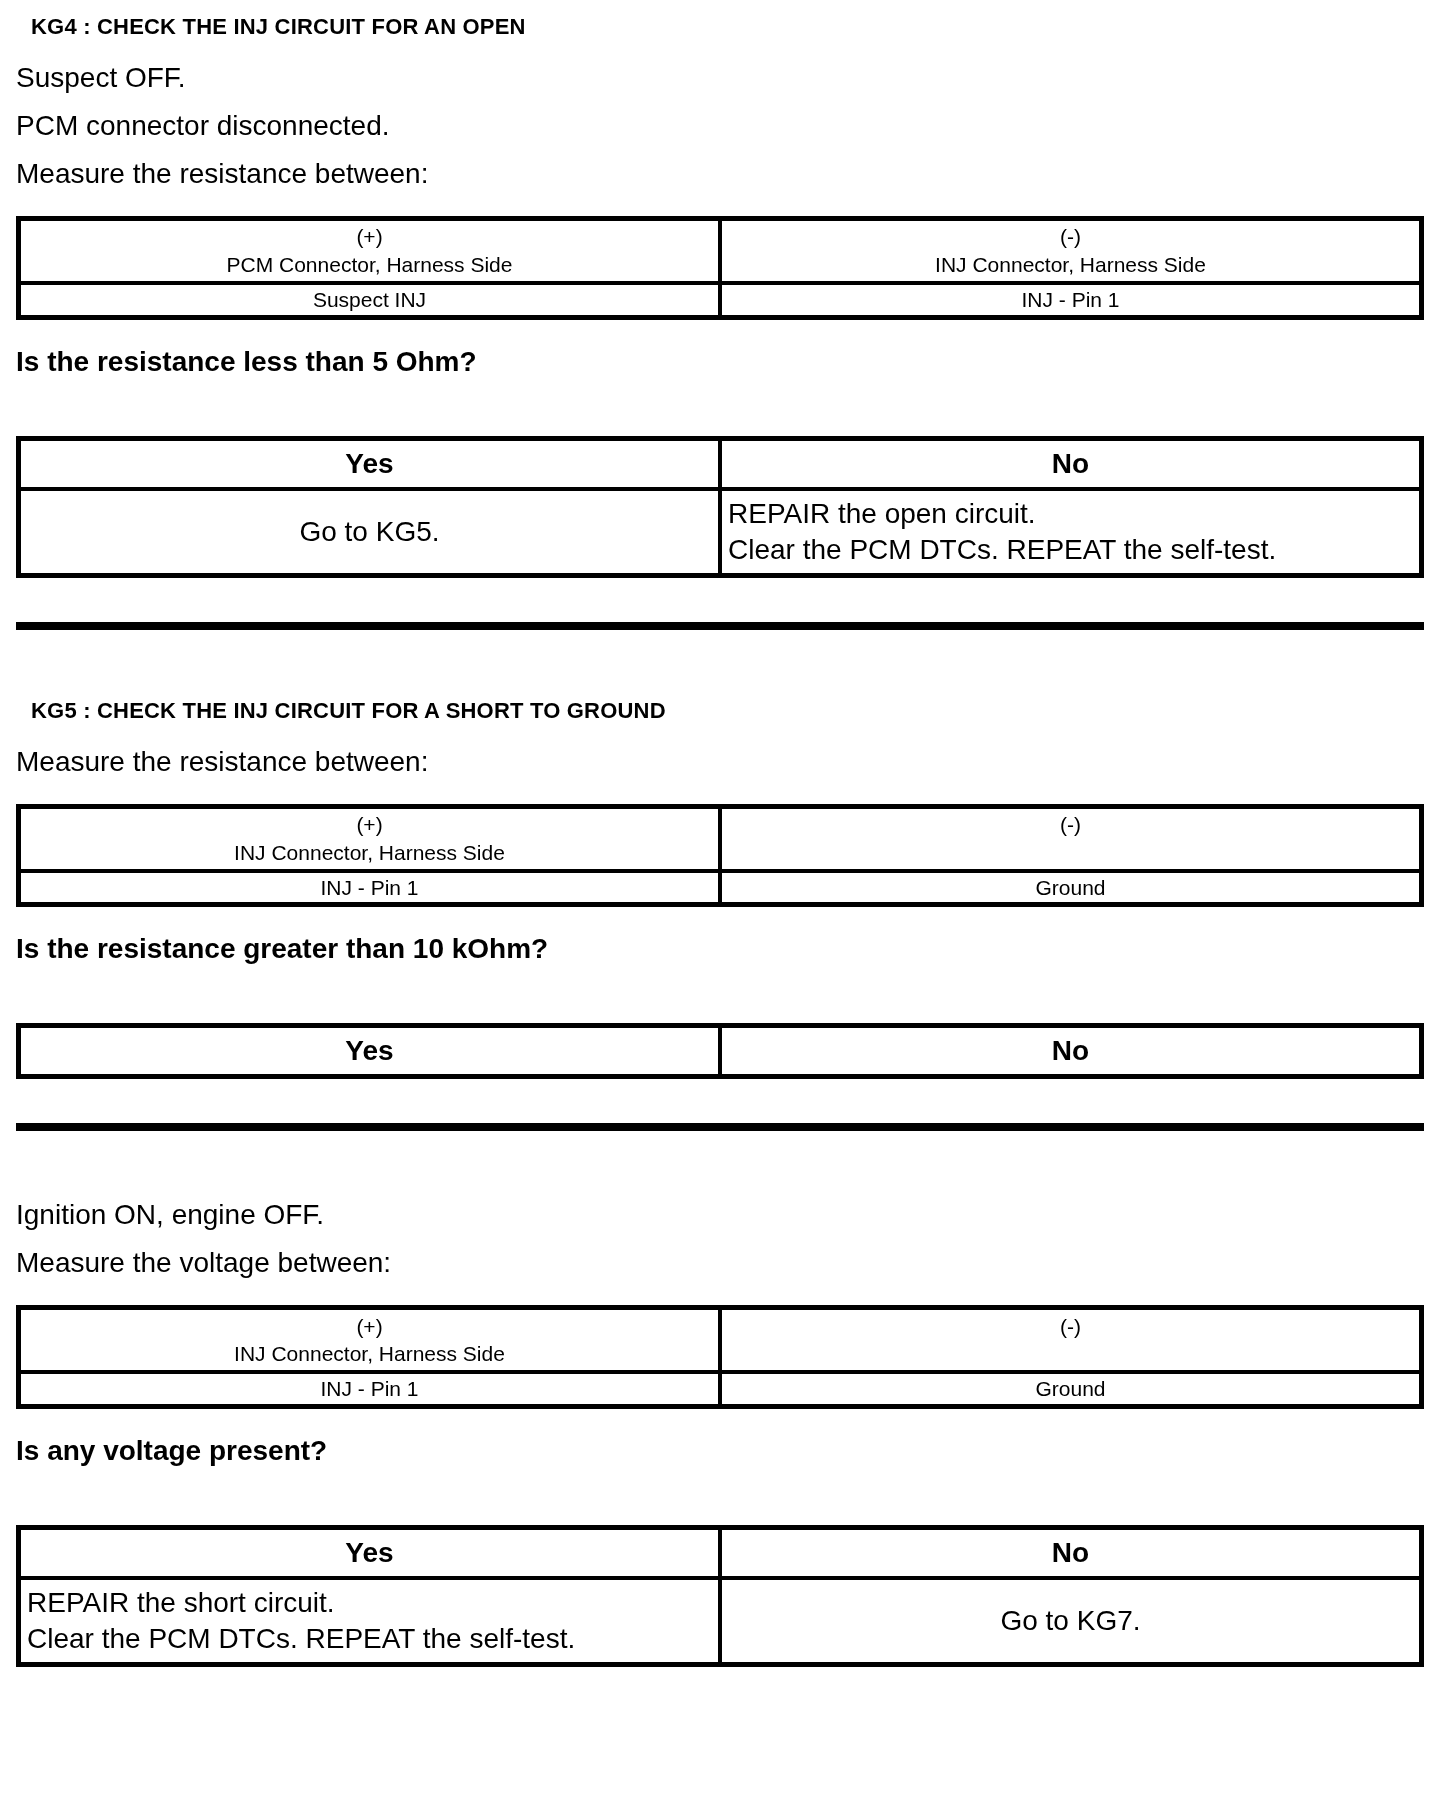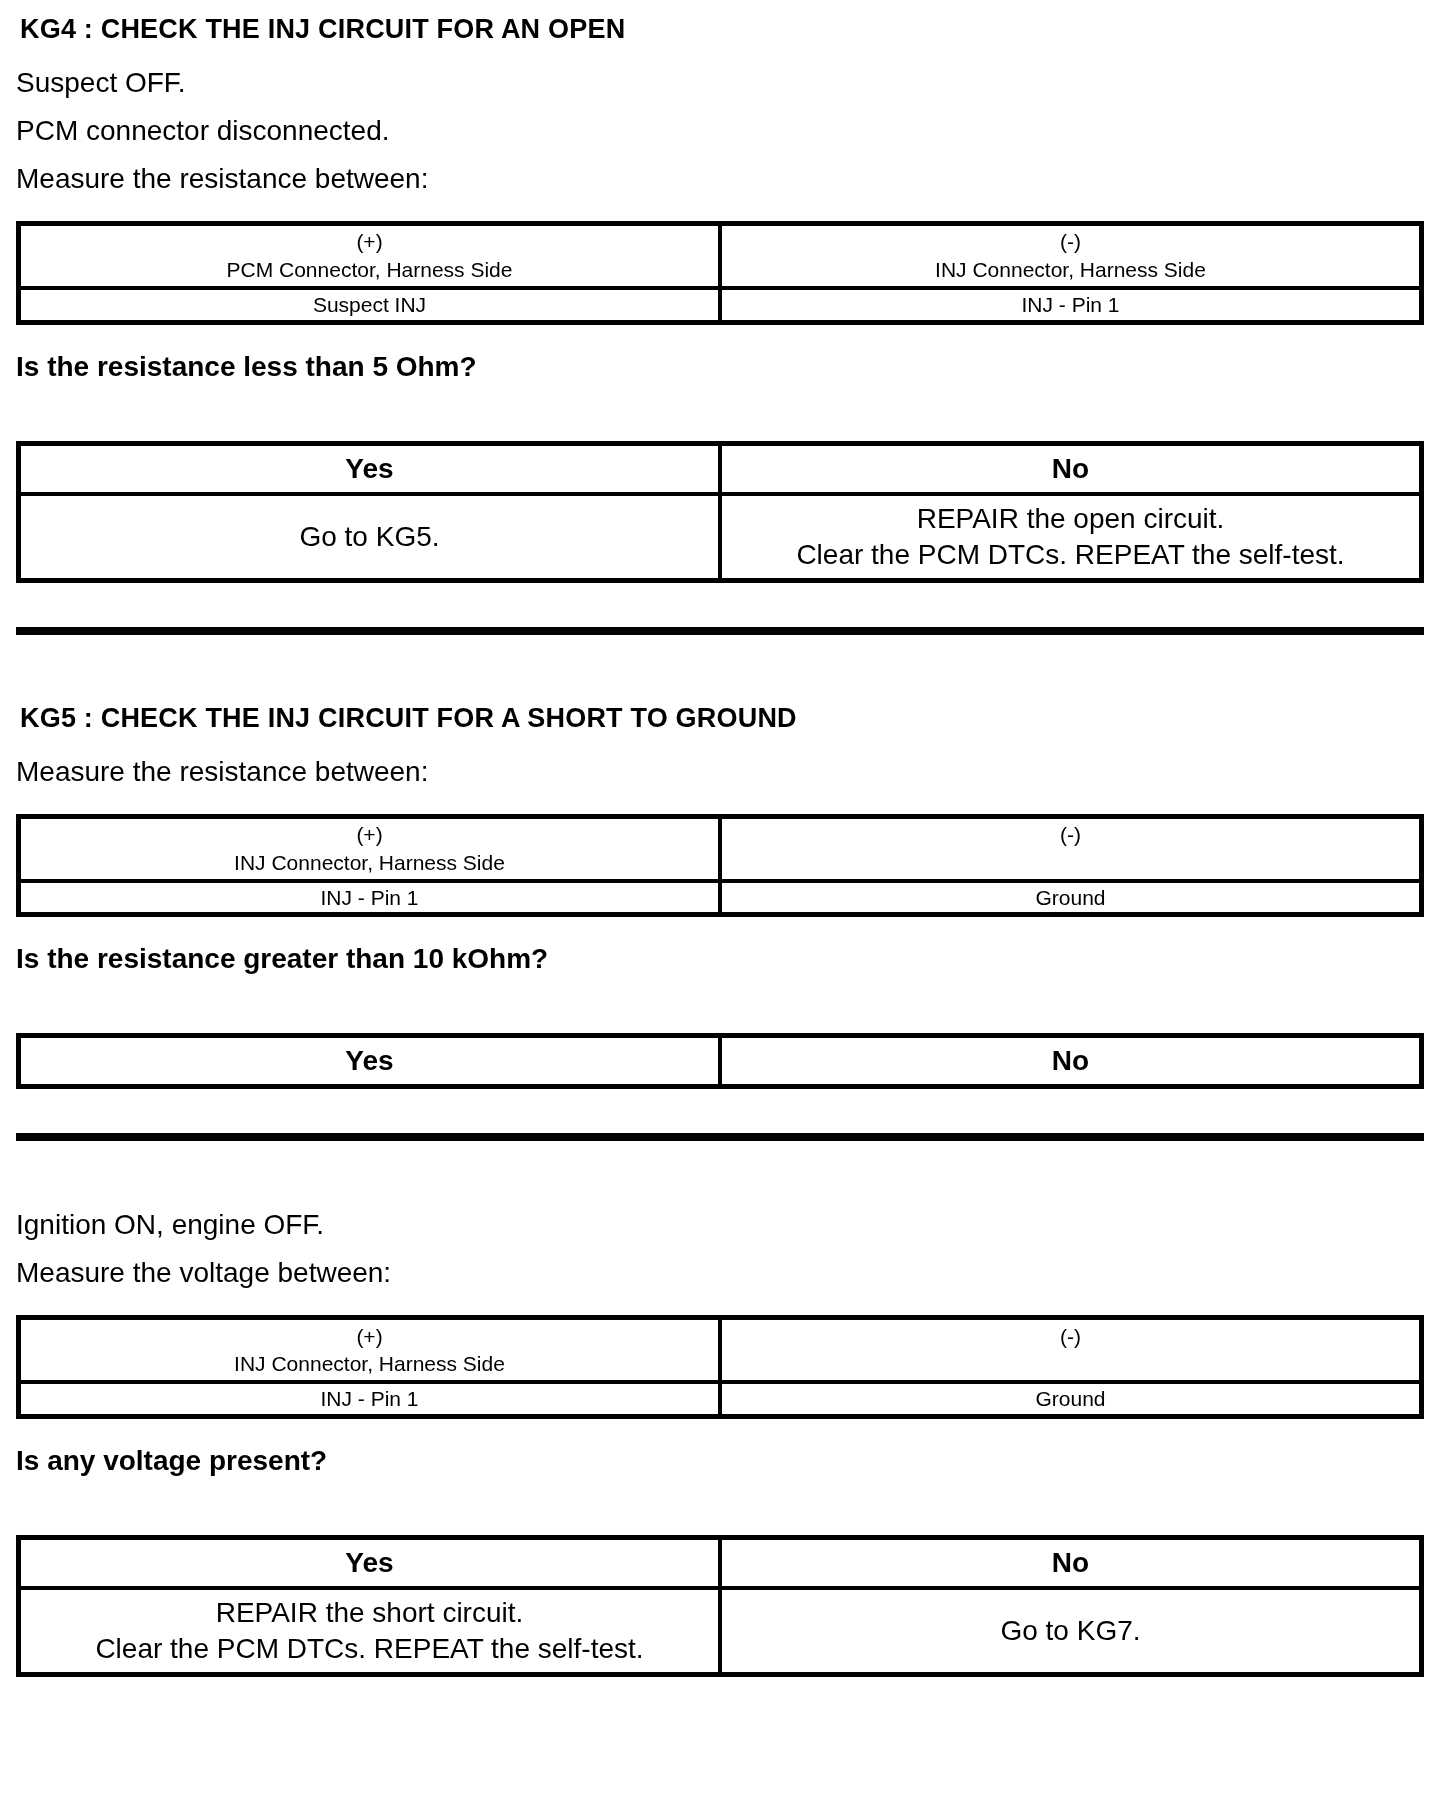--- a/index.html
+++ b/index.html
@@ -2,21 +2,21 @@
 <html><head>
 <meta charset="utf-8">
 <style>
   html, body { margin:0; padding:0; background:#ffffff; }
   .page {
     width:1440px; min-height:1812px; box-sizing:border-box;
     padding:14px 16px 10px 16px; background:#ffffff; color:#000000;
     font-family:"Liberation Sans", sans-serif;
   }
   .section-title {
-    font-size:27px; font-weight:bold; margin:0 0 22px 4px; letter-spacing:0.2px;
+    font-size:22px; font-weight:bold; margin:0 0 22px 15px; letter-spacing:0.2px;
   }
   .note { font-size:28px; margin:0 0 16px 0; }
   .instruction { font-size:28px; margin:8px 0 26px 0; }
   table { width:100%; border-collapse:collapse; table-layout:fixed; }
   .measure-table { border:5px solid #000; margin:0 0 26px 0; }
   .measure-table th, .measure-table td {
     border:4px solid #000; text-align:center; font-weight:normal;
     font-size:21px; padding:1px 6px; line-height:1.32;
   }
   .measure-table th { height:58px; vertical-align:middle; }
@@ -26,21 +26,21 @@
   .result-table { border:5px solid #000000; margin:0 0 44px 0; }
   .result-table th {
     border:4px solid #000; font-size:28px; font-weight:bold;
     text-align:center; height:44px; vertical-align:middle;
   }
   .result-table td {
     border:4px solid #000; font-size:28px; height:78px;
     vertical-align:middle; padding:2px 6px; line-height:1.28;
   }
   td.cell-center { text-align:center; }
-  td.cell-left { text-align:center; }
+  td.cell-left { text-align:left; }
   .divider { height:8px; background:#000; margin:0 0 68px 0; }
 </style>
 </head>
 <body>
 
 <div class="page">
 
   <div>
     <div class="section-title">KG4 : CHECK THE INJ CIRCUIT FOR AN OPEN</div>
     <div class="note">Suspect OFF.</div>

